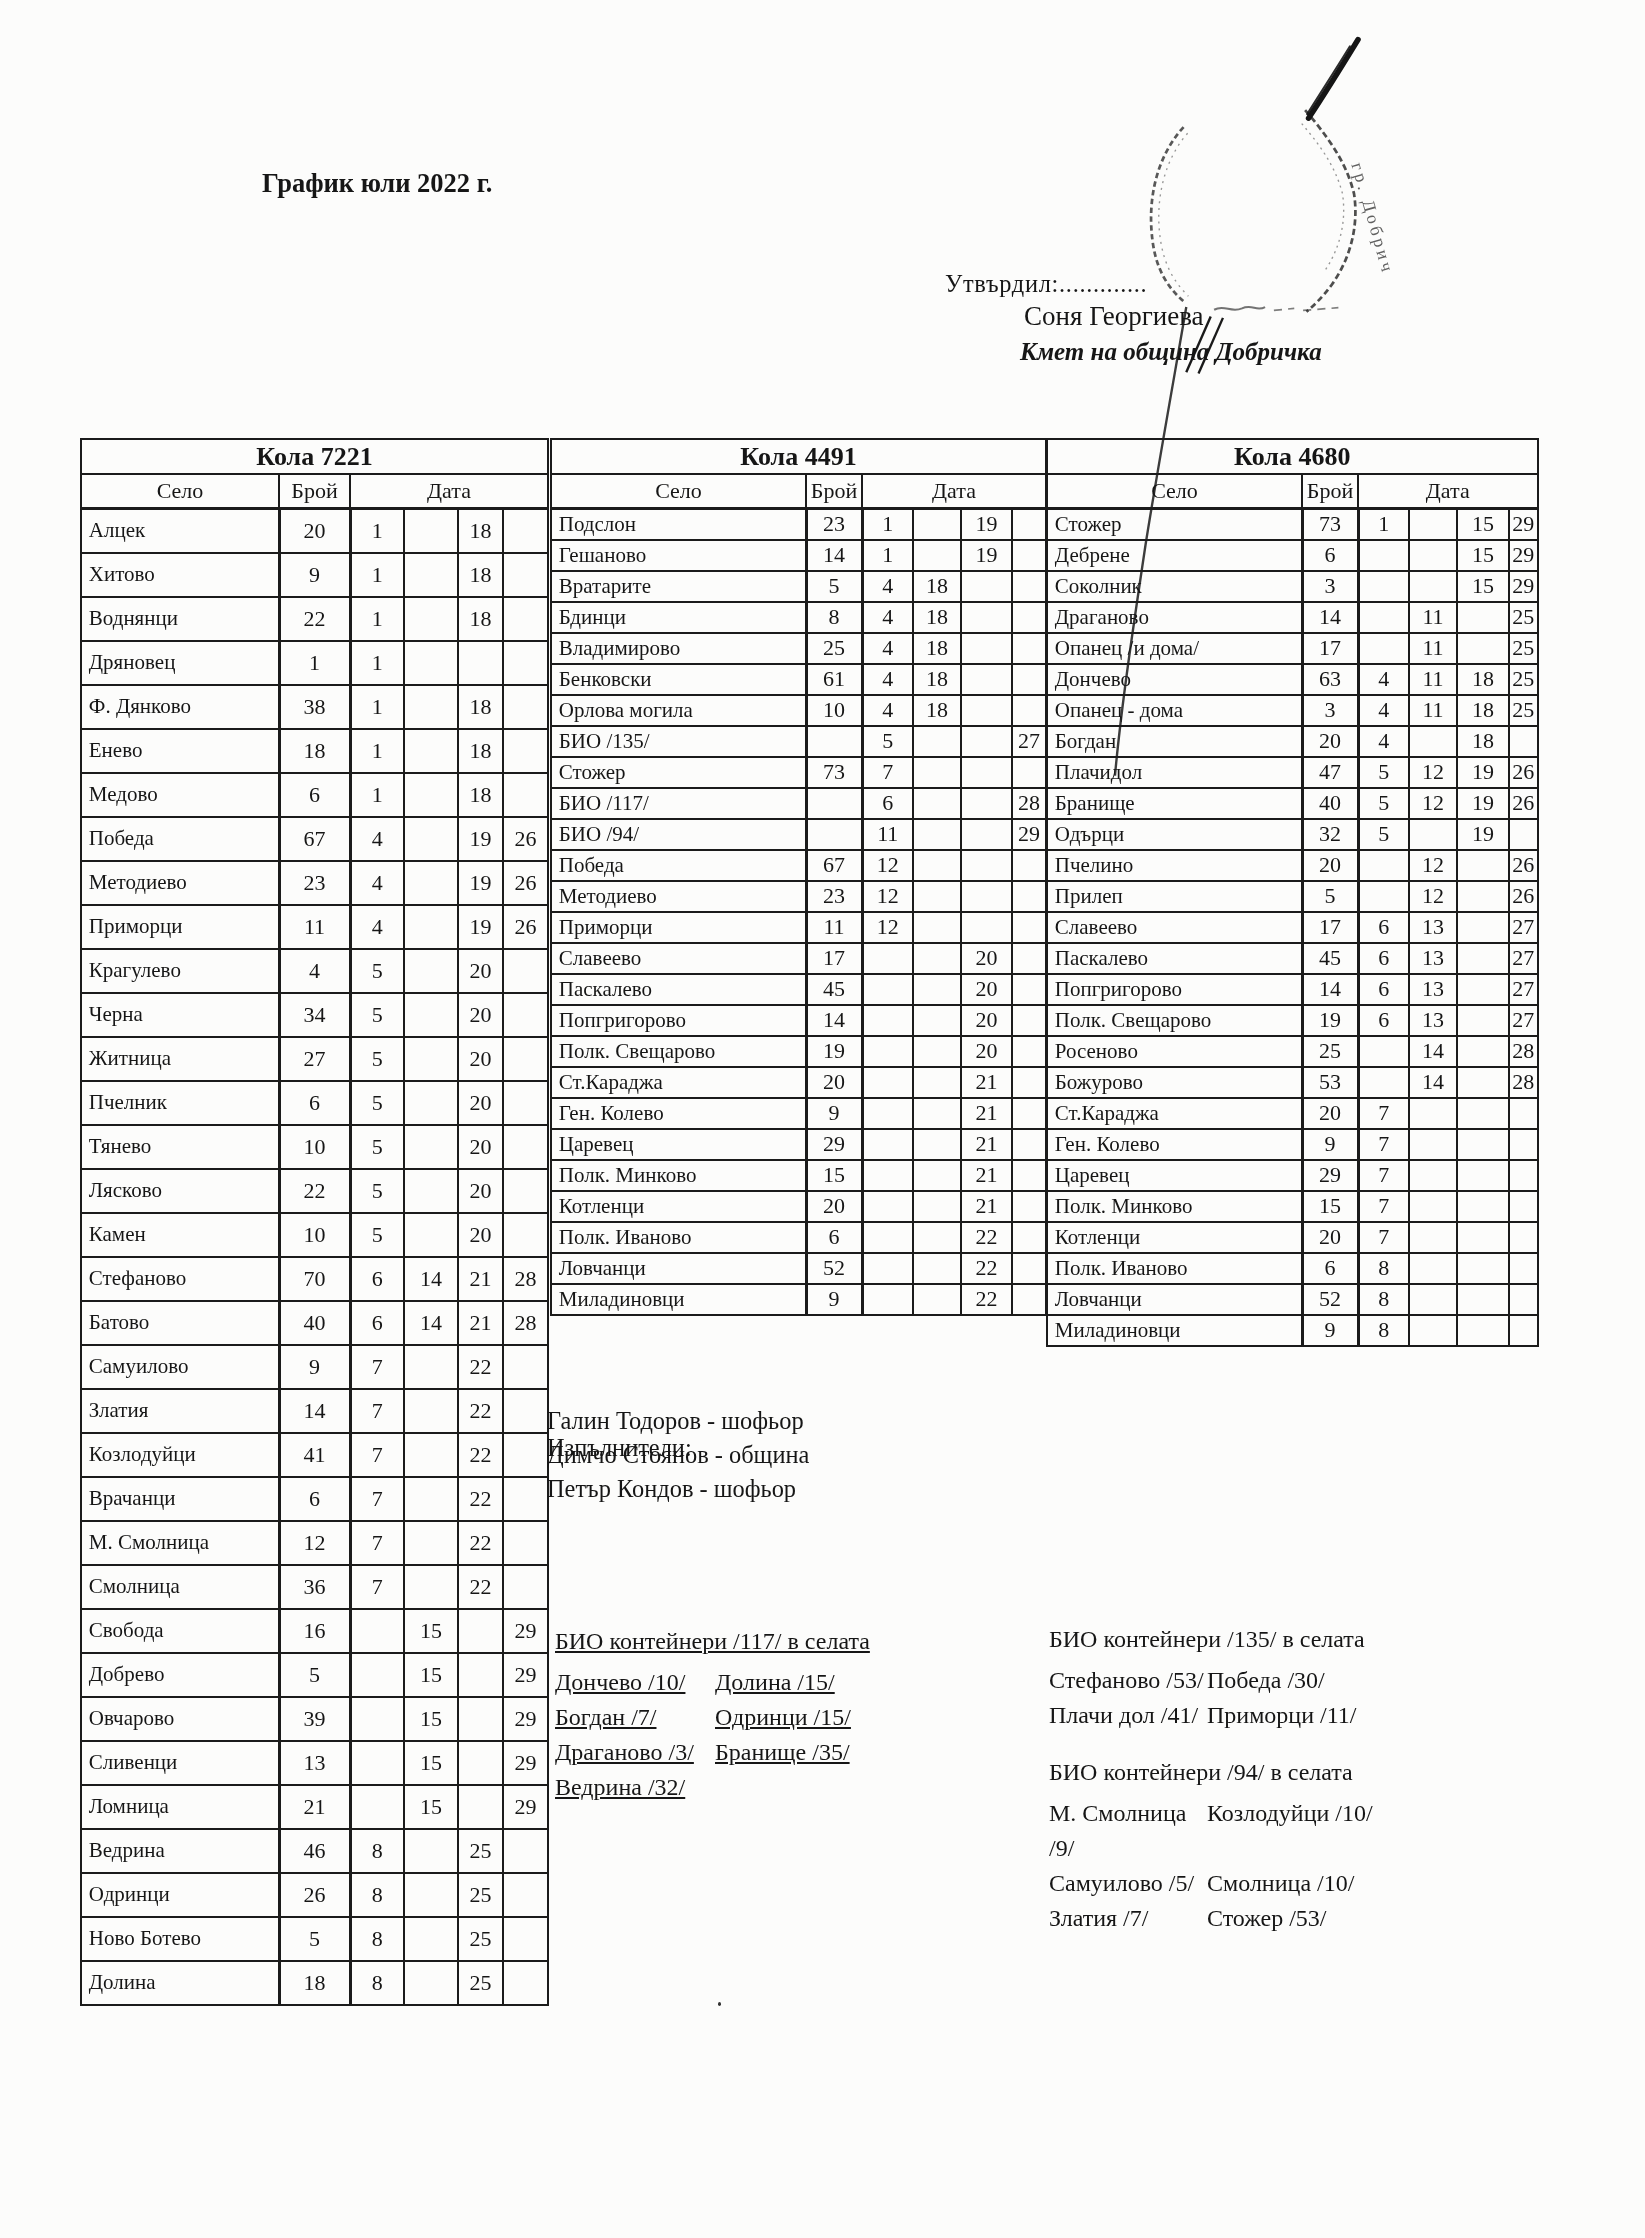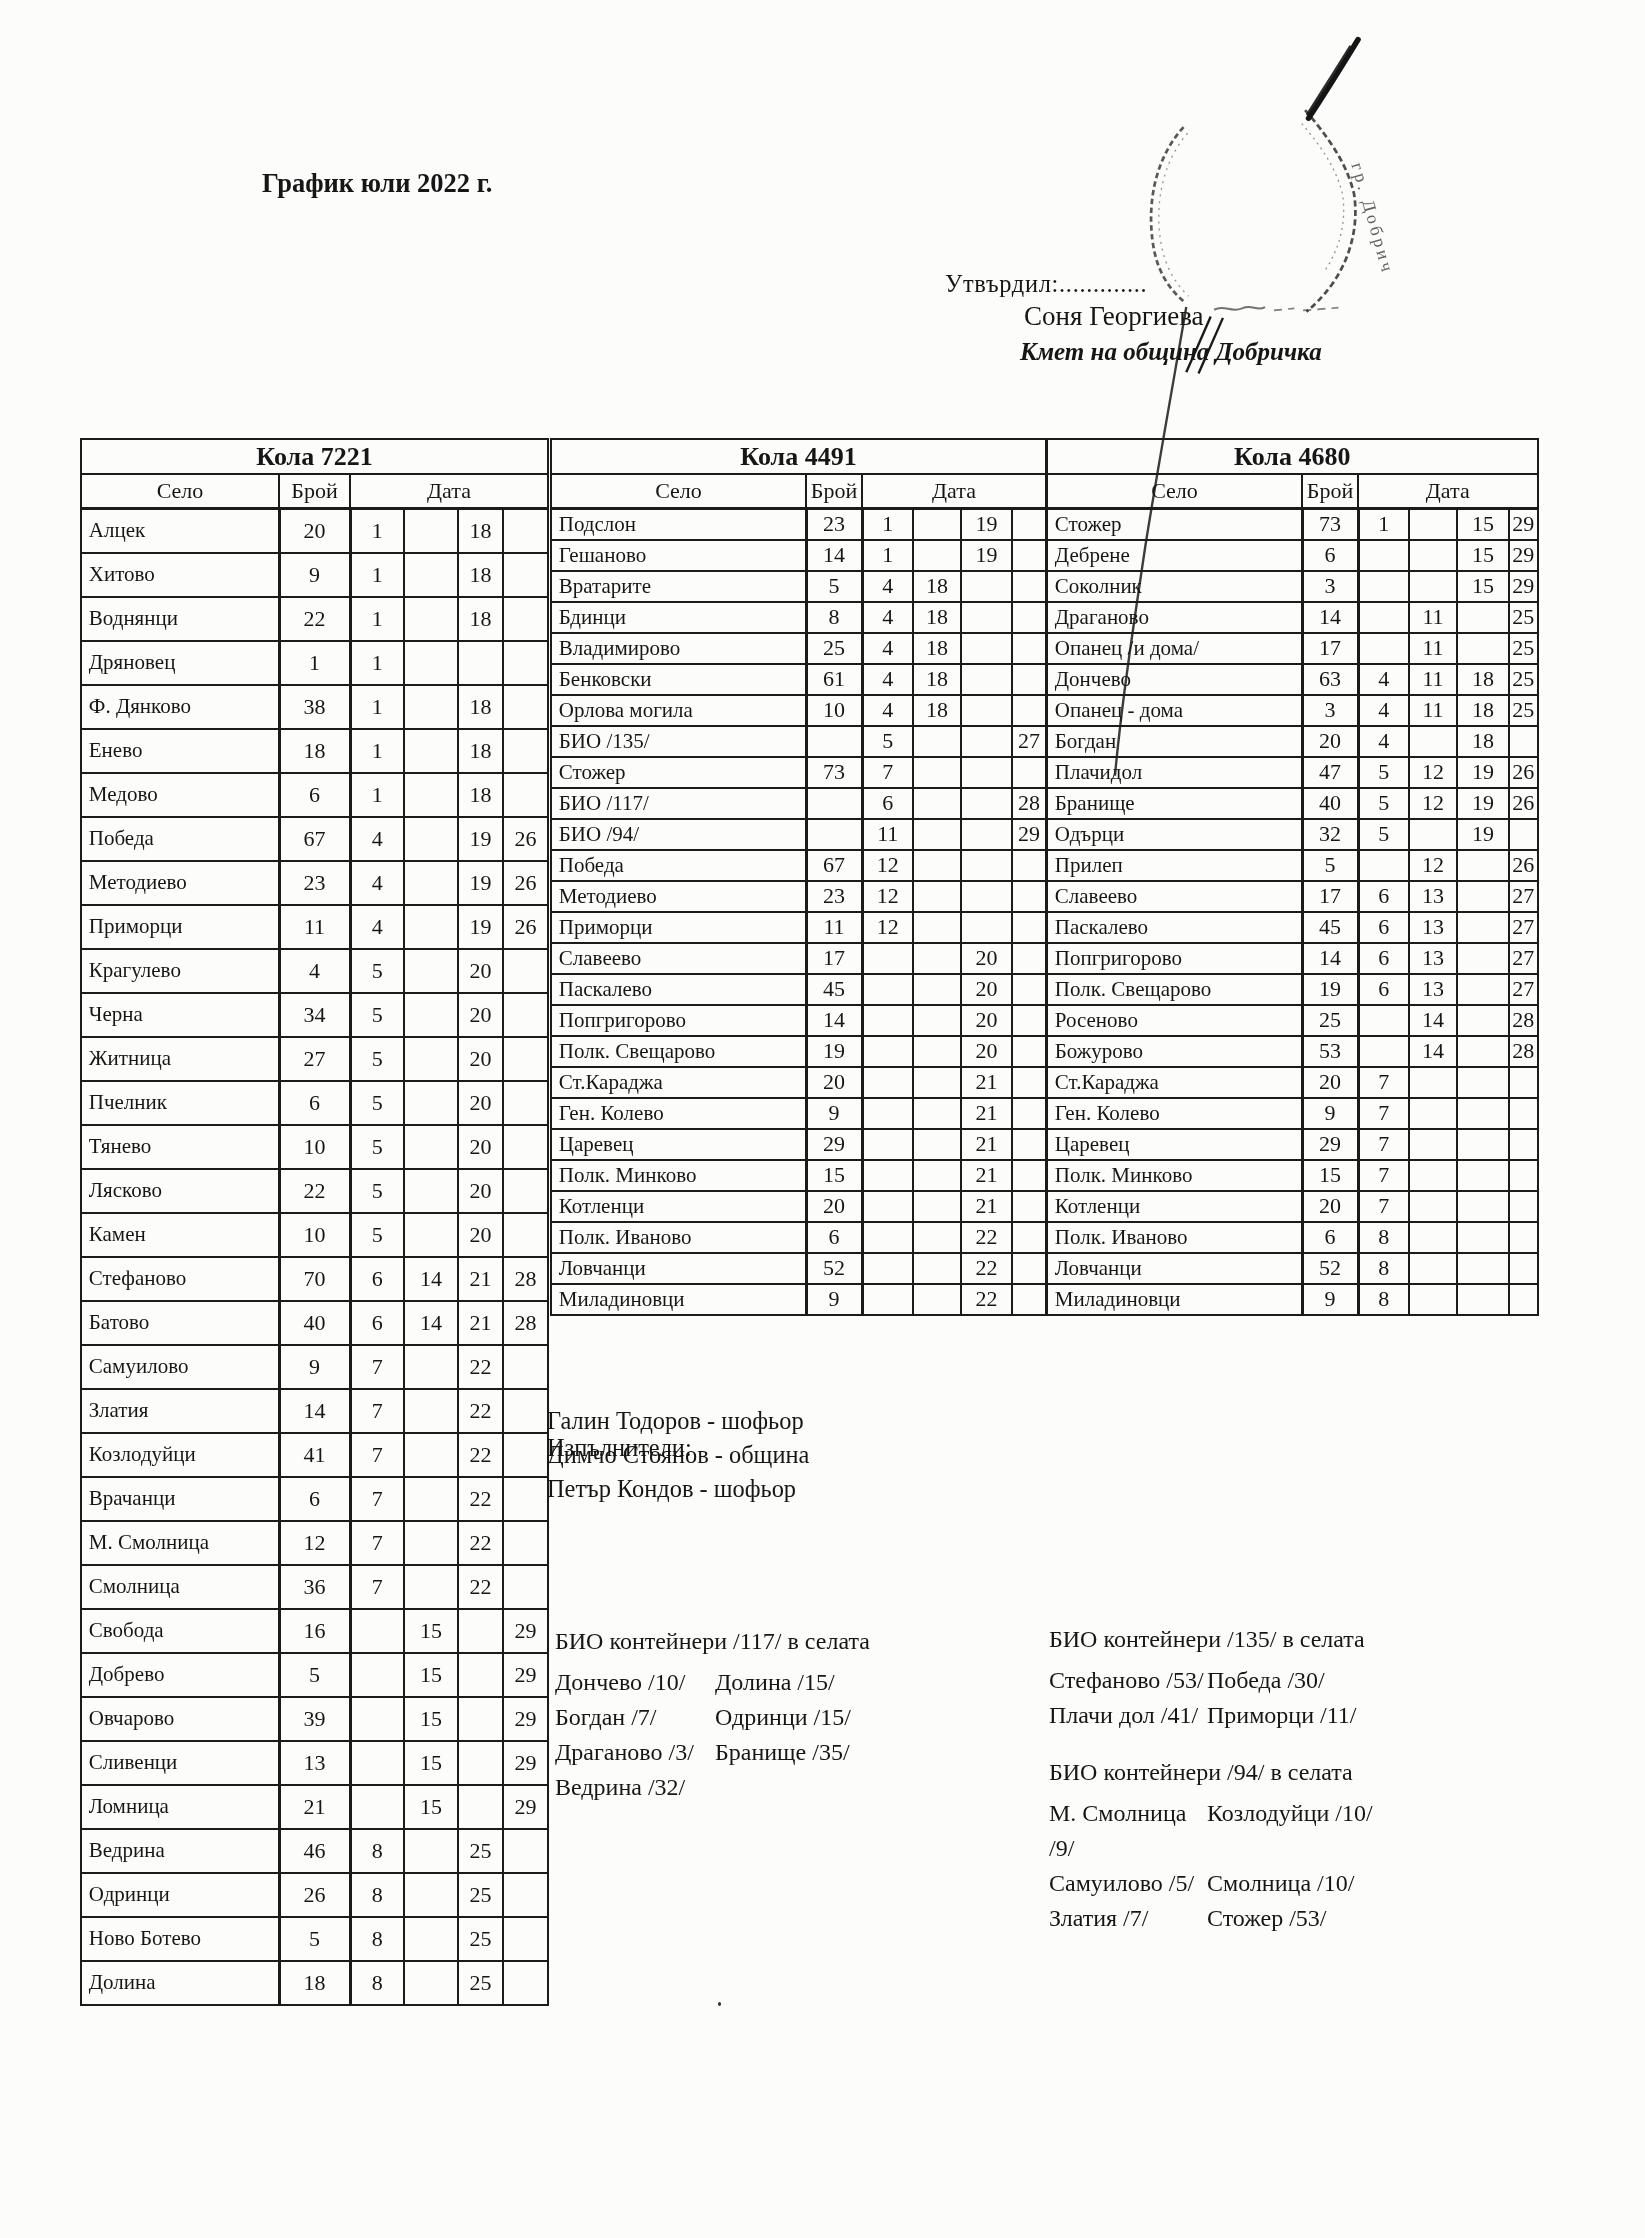--- a/index.html
+++ b/index.html
@@ -40,21 +40,21 @@
   .t3{left:1046px;width:490px;}
   .t1 tbody tr{height:44px;}
   .t2 tbody tr,.t3 tbody tr{height:31px;}
 
   
   .executors-head{left:547px;top:1434px;font-size:24.4px;}
   .executors-list{left:547px;top:1404px;font-size:24.4px;line-height:34px;}
   .bio{position:absolute;font-size:24px;}
   .bio .bio-head{margin-bottom:9.5px;}
   .bio .bio-grid{display:grid;line-height:35px;}
-  .bio117{left:555px;top:1628px;}
+  .bio117{left:555px;top:1628px;text-decoration:underline;}
   .bio117 .bio-grid{grid-template-columns:160px auto;}
   .bio135{left:1049px;top:1626px;}
   .bio135 .bio-grid{grid-template-columns:158px auto;}
   .bio94{left:1049px;top:1759px;}
   .bio94 .bio-grid{grid-template-columns:158px auto;}
 
   .speck{position:absolute;left:718px;top:2002px;width:3.4px;height:4.1px;background:#333;border-radius:50%;}
   svg.overlay{position:absolute;left:0;top:0;pointer-events:none;}
 </style>
 </head>
@@ -788,20 +788,28 @@
 
         <tr>
           <td class="c-village">Одърци</td>
           <td class="c-count">32</td>
           <td class="c-date">5</td>
           <td class="c-date"></td>
           <td class="c-date">19</td>
           <td class="c-date"></td>
         </tr>
 
+        <tr>
+          <td class="c-village">Пчелино</td>
+          <td class="c-count">20</td>
+          <td class="c-date"></td>
+          <td class="c-date">12</td>
+          <td class="c-date"></td>
+          <td class="c-date">26</td>
+        </tr>
 
         <tr>
           <td class="c-village">Прилеп</td>
           <td class="c-count">5</td>
           <td class="c-date"></td>
           <td class="c-date">12</td>
           <td class="c-date"></td>
           <td class="c-date">26</td>
         </tr>
 

